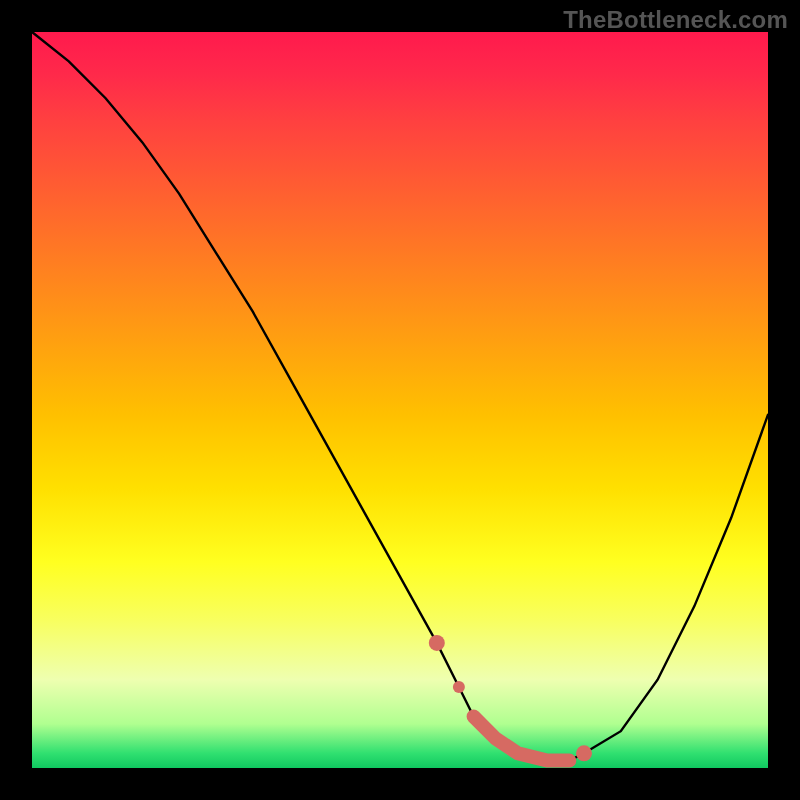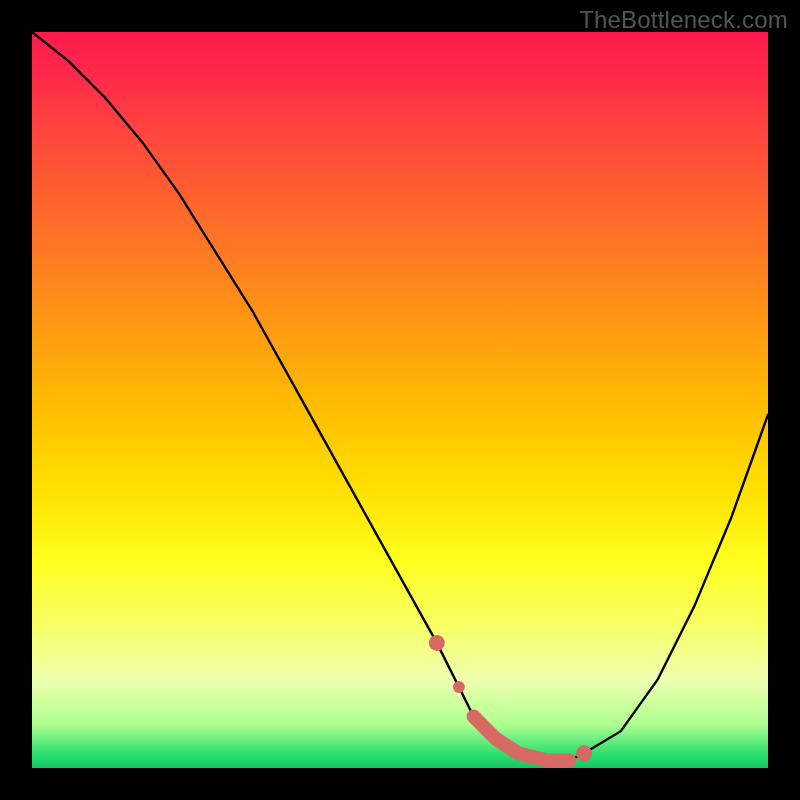--- a/index.html
+++ b/index.html
@@ -41,21 +41,21 @@
       #30e070 98%,
       #10c860 100%
     );
   }
   .watermark {
     position: absolute;
     top: 6px;
     right: 12px;
     color: #555;
     font-size: 24px;
-    font-weight: 400;
+    font-weight: 700;
     letter-spacing: 0.2px;
   }
   svg.curve {
     position: absolute;
     top: 32px;
     left: 32px;
     width: 736px;
     height: 736px;
     overflow: visible;
   }

